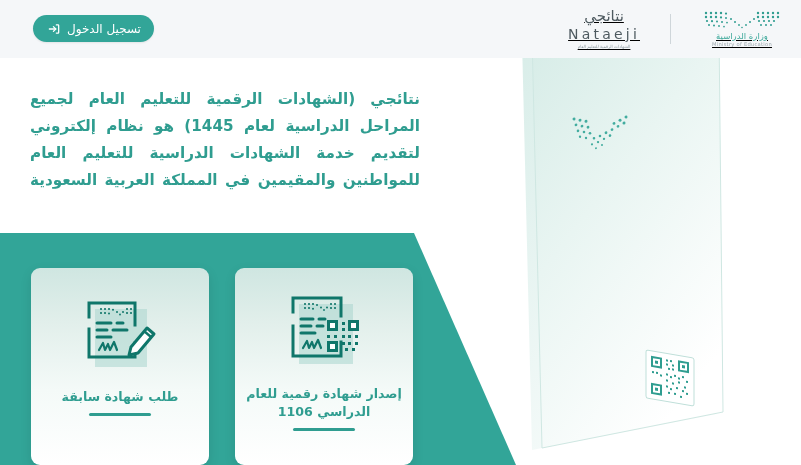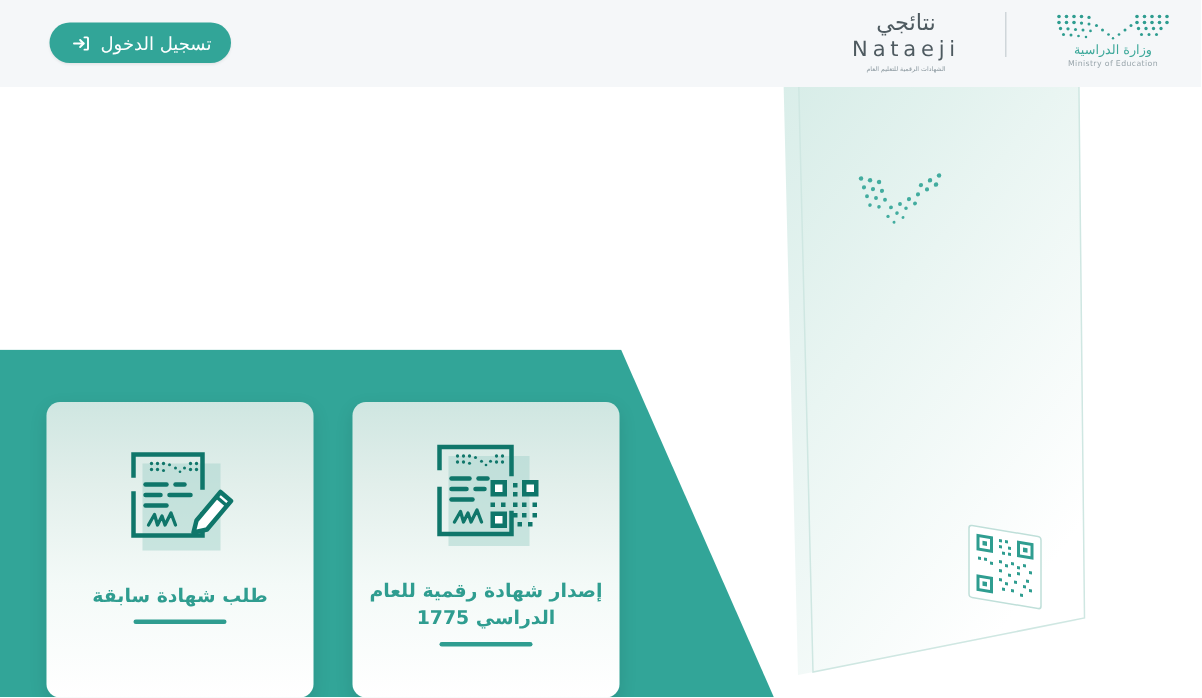--- a/index.html
+++ b/index.html
@@ -31,21 +31,21 @@
   .login-btn .lbl {
     color:#ffffff; font-size:12px; line-height:1;
     direction:rtl; white-space:nowrap;
     font-family:"DejaVu Sans",sans-serif;
   }
   .login-btn .ico { display:flex; align-items:center; }
 
   
   .logos {
     position:absolute; right:18px; top:8px;
-    display:flex; align-items:flex-start; gap:16px; height:42px;
+    display:flex; align-items:center; gap:16px; height:42px;text-decoration:underline;
   }
   .logo-nataeji { text-align:center; padding-right:14px; }
   .logo-nataeji .ar {
     font-size:15px; color:#4e5a60; letter-spacing:1px;
     direction:rtl; line-height:1.05;
     font-family:"DejaVu Sans",sans-serif; font-weight:400;
   }
   .logo-nataeji .en {
     font-size:14px; color:#4e5a60; letter-spacing:3.2px;
     line-height:1.3; font-family:"DejaVu Sans",sans-serif;
@@ -204,20 +204,21 @@
           <rect x="28" y="38" width="2" height="2"></rect>
             <rect x="34" y="40" width="2" height="2"></rect>
             <rect x="40" y="36" width="2" height="2"></rect>
         </g>
       </g>
     </svg>
   </div>
 
   <div class="teal-band"></div>
 
+  <div class="hero-text">نتائجي (الشهادات الرقمية للتعليم العام لجميع المراحل الدراسية لعام 1445) هو نظام إلكتروني لتقديم خدمة الشهادات الدراسية للتعليم العام للمواطنين والمقيمين في المملكة العربية السعودية</div>
 
   <div class="header">
 
     <button class="login-btn">
       <span class="lbl">تسجيل الدخول</span>
       <span class="ico">
         <svg width="14" height="14" viewBox="0 0 24 24" fill="none" stroke="#ffffff" stroke-width="2.2" stroke-linecap="round" stroke-linejoin="round">
           <path d="M16 5h3a1 1 0 0 1 1 1v12a1 1 0 0 1-1 1h-3"></path>
           <path d="M11 16l4-4-4-4"></path>
           <path d="M15 12H4"></path>
@@ -383,19 +384,19 @@
             <rect x="0" y="15" width="3" height="3"></rect>
               <rect x="7" y="15" width="3" height="3"></rect>
             <rect x="15" y="22" width="3" height="3"></rect>
               <rect x="21" y="22" width="3" height="3"></rect>
             <rect x="28" y="22" width="3" height="3"></rect>
               <rect x="18" y="28" width="3" height="3"></rect>
             <rect x="25" y="28" width="3" height="3"></rect>
           </g>
         </svg>
       </div>
-      <div class="card-label">إصدار شهادة رقمية للعام الدراسي 1775</div>
+      <div class="card-label">إصدار شهادة رقمية للعام الدراسي 1106</div>
       <div class="card-underline"></div>
     </div>
 
   </div>
 
 </div>
 
 </body></html>

